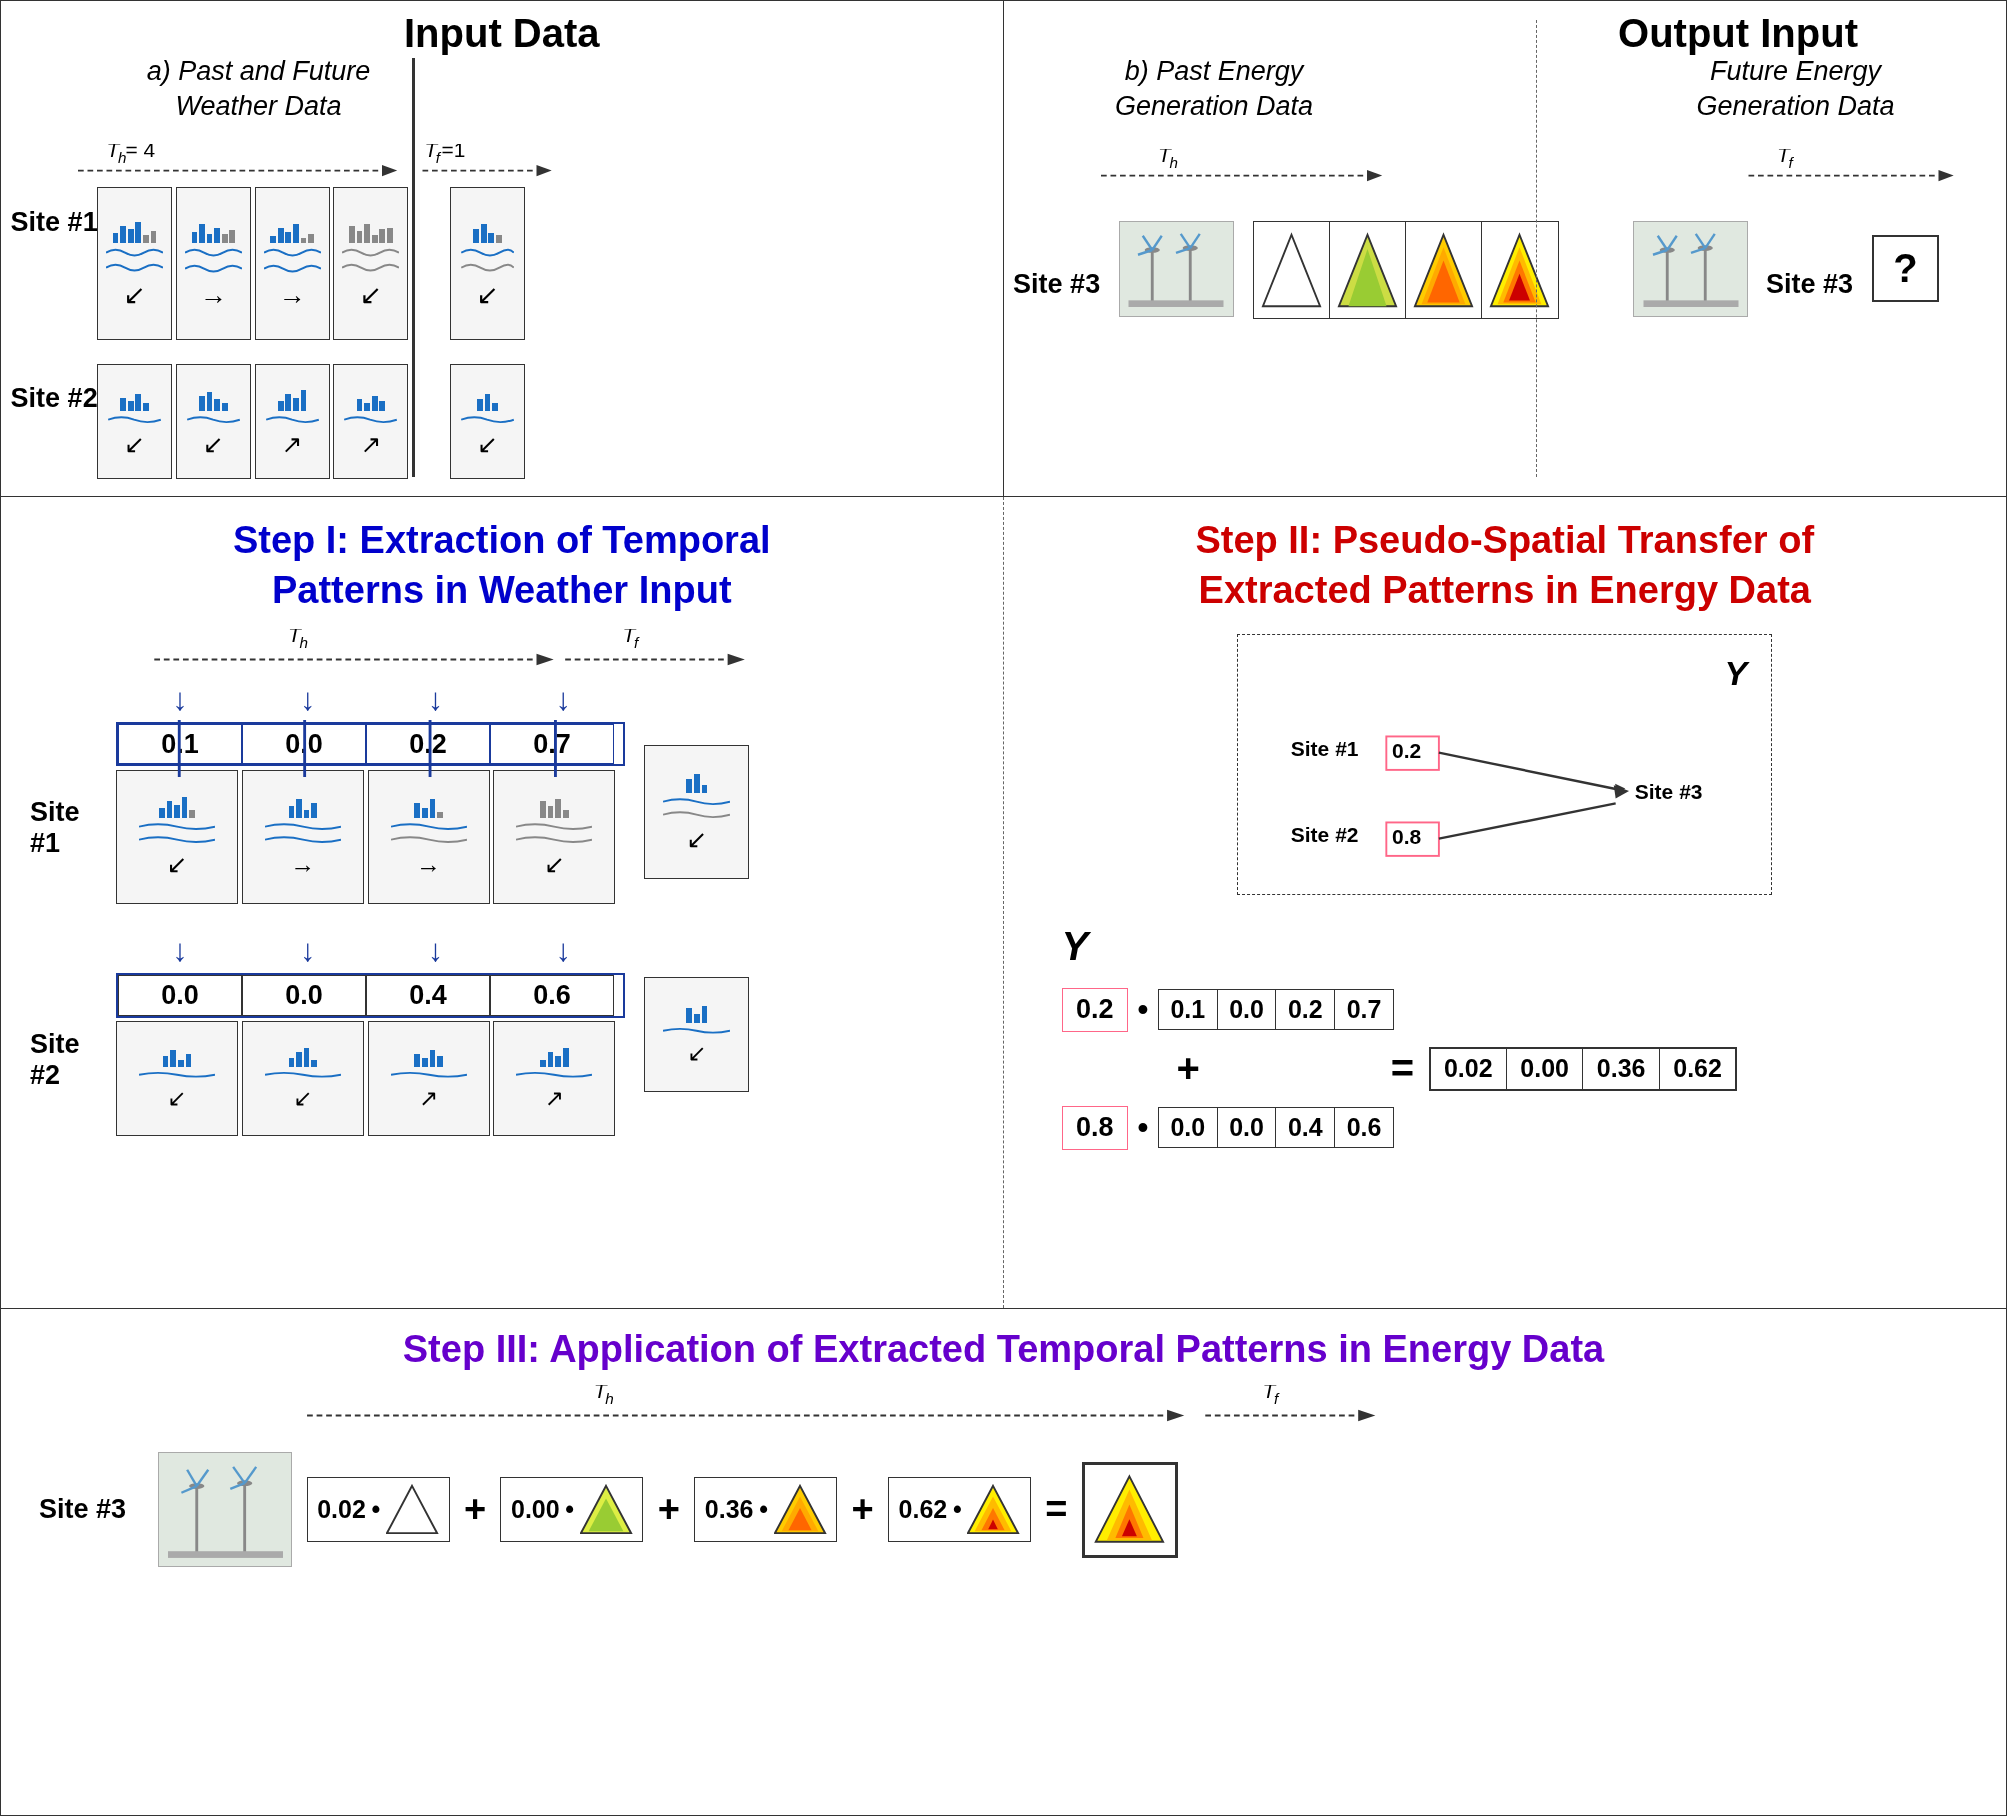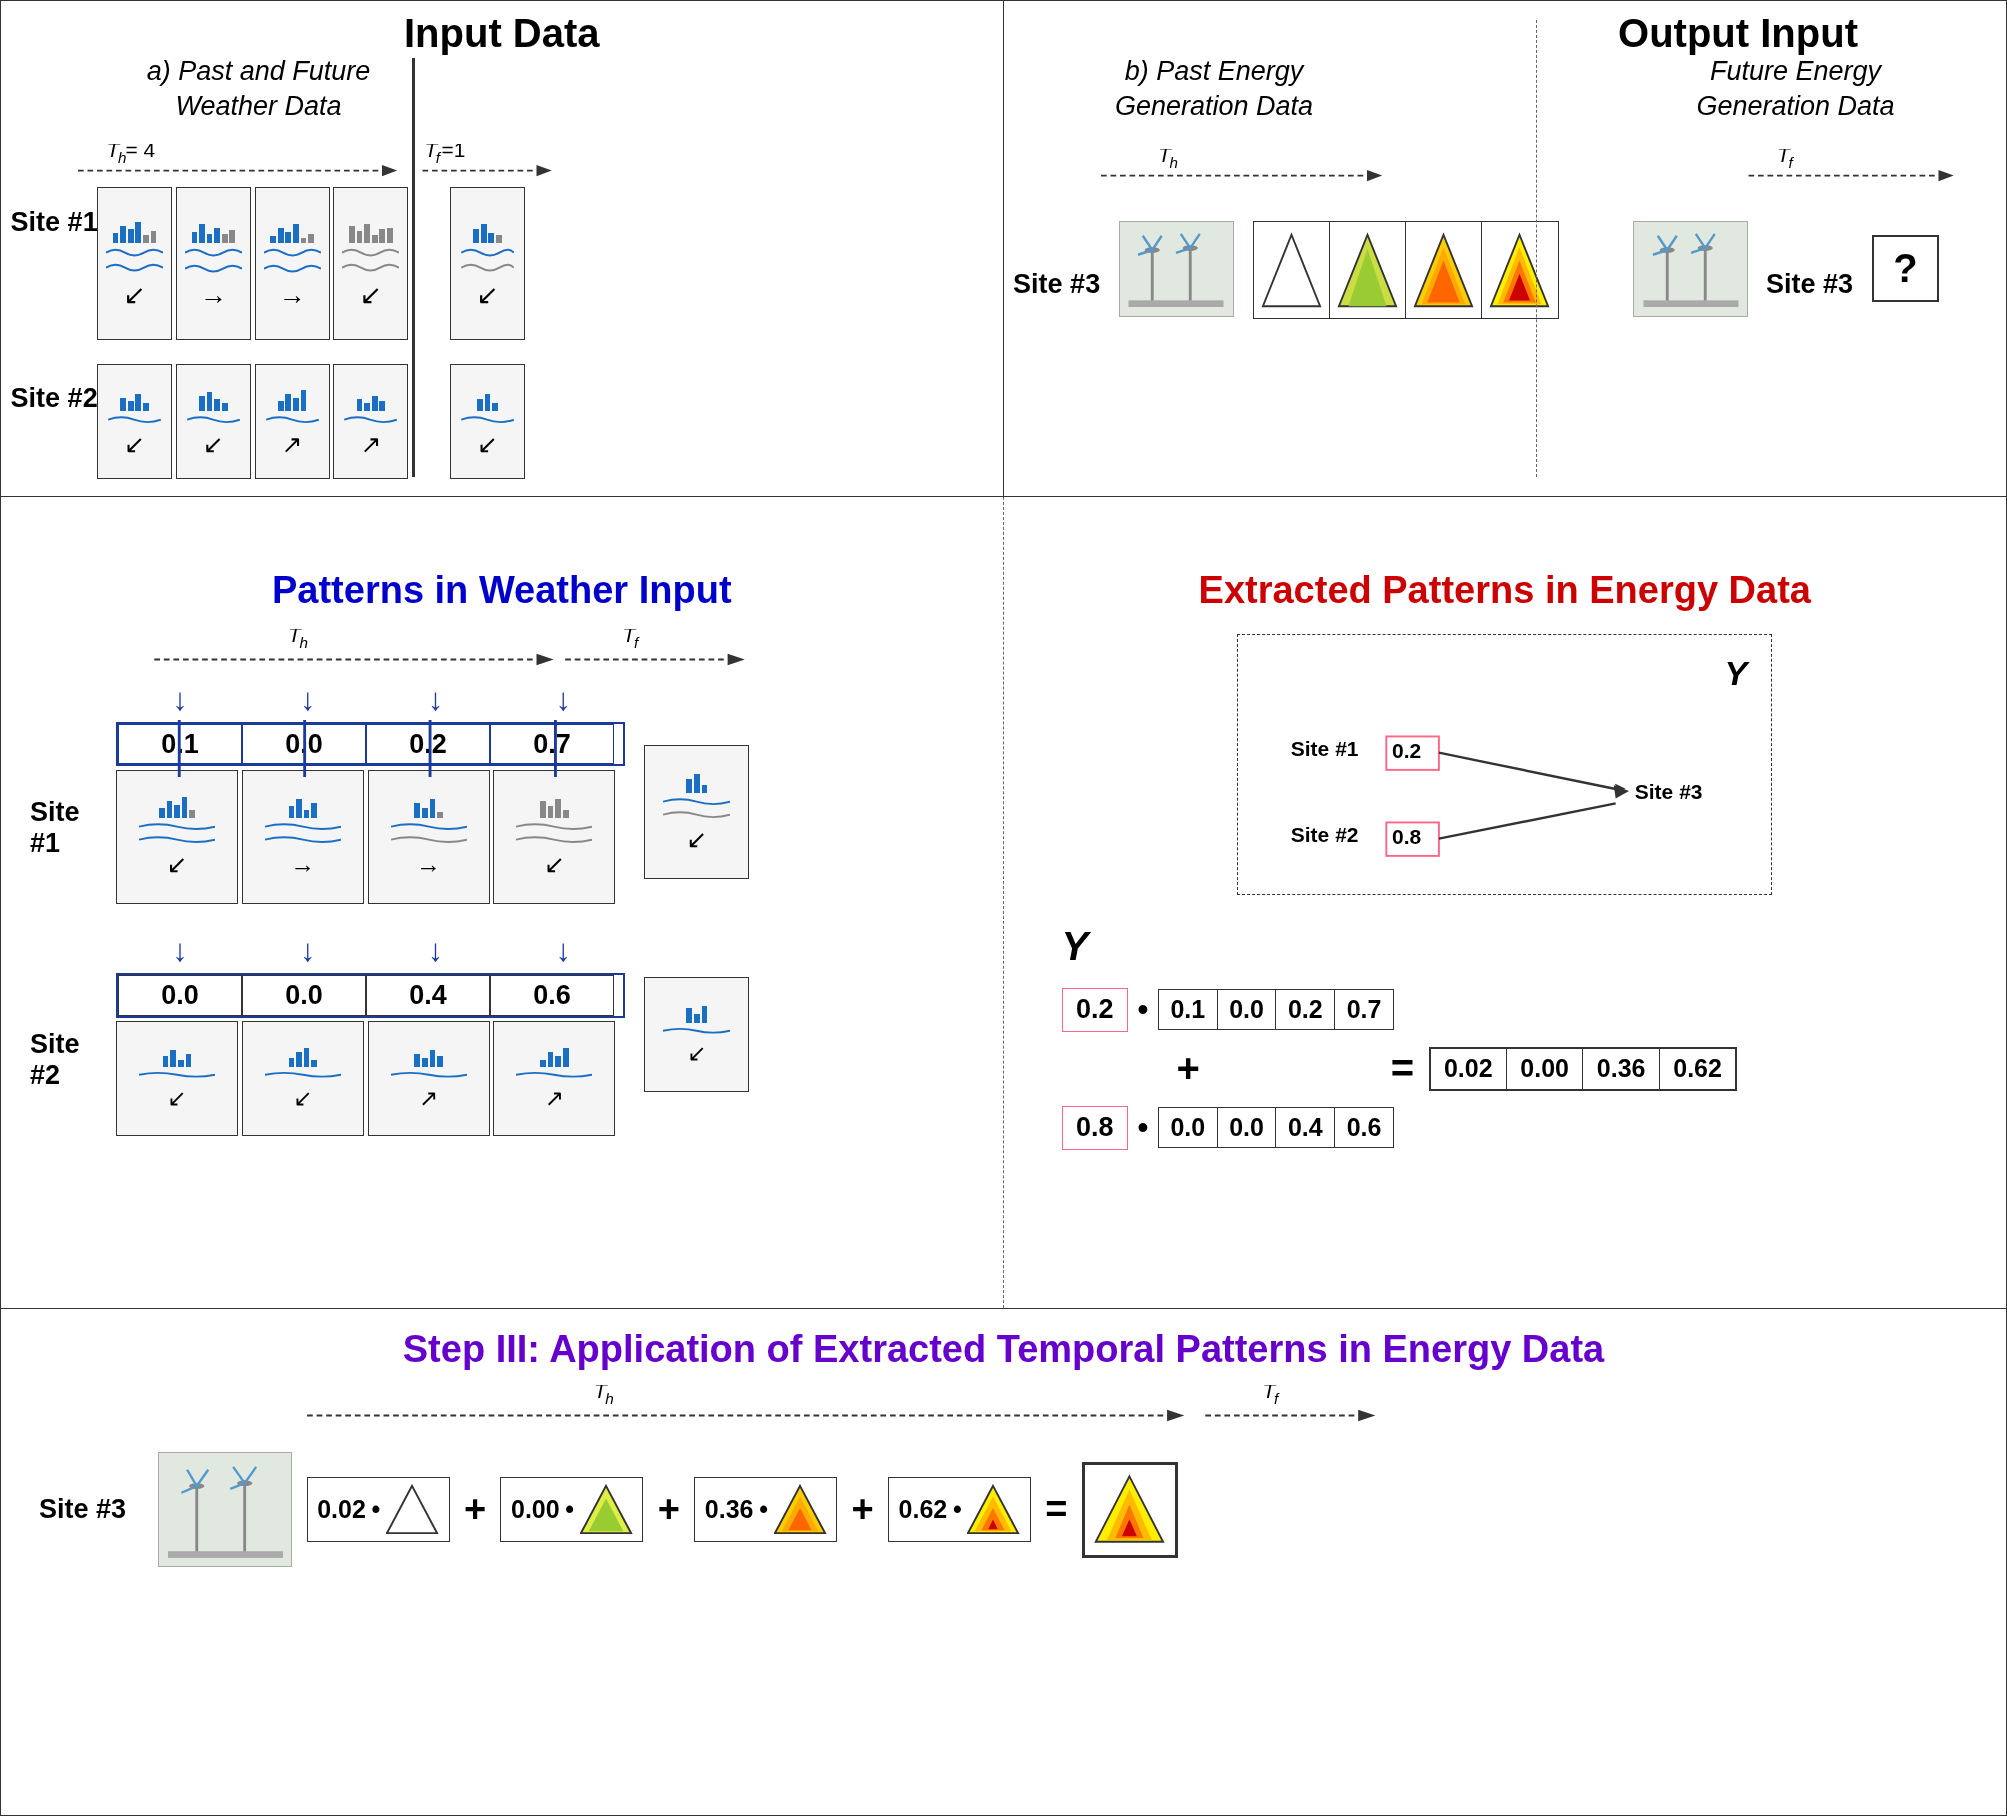--- a/index.html
+++ b/index.html
@@ -481,21 +481,21 @@
       <div class="question-box" style="position:absolute; top:234px; right:67px;">?</div>
 
     </div>
   </div>
 
   <div class="middle-section">
 
     <div class="middle-left">
       <div style="text-align:center; margin-bottom:14.3px;">
         <div class="step1-title">
-          <br>
+          <span>Step I: Extraction of Temporal</span><br>
           <span>Patterns in Weather Input</span>
         </div>
       </div>
 
       <div style="position:relative; height:48px; margin-left:124px; margin-bottom:4.8px;">
         <svg width="765" height="43" viewBox="0 0 800 45">
 
           <text x="140" y="14" font-size="22" font-style="italic">T</text>
           <text x="152" y="20" font-size="16" font-style="italic">h</text>
           <line x1="0" y1="32" x2="400" y2="32" stroke="#333" stroke-width="2" stroke-dasharray="6,4"></line>
@@ -706,21 +706,21 @@
             <div style="font-size:23px; margin-top:3.8px;">↙</div>
           </div>
         </div>
 
       </div>
     </div>
 
     <div class="middle-right">
       <div style="text-align:center; margin-bottom:19px;">
         <div class="step2-title">
-          <br>
+          <span>Step II: Pseudo-Spatial Transfer of</span><br>
           <span>Extracted Patterns in Energy Data</span>
         </div>
       </div>
 
       <div class="dotted-box" style="width:535px; margin:0 auto 29px auto; padding:19px 24px;">
 
         <div style="display:flex; align-items:flex-start; justify-content:flex-end; gap:14.3px; margin-bottom:9.6px;">
           <div style="text-align:right;">
             <span class="y-label-bold">Y</span>
           </div>

